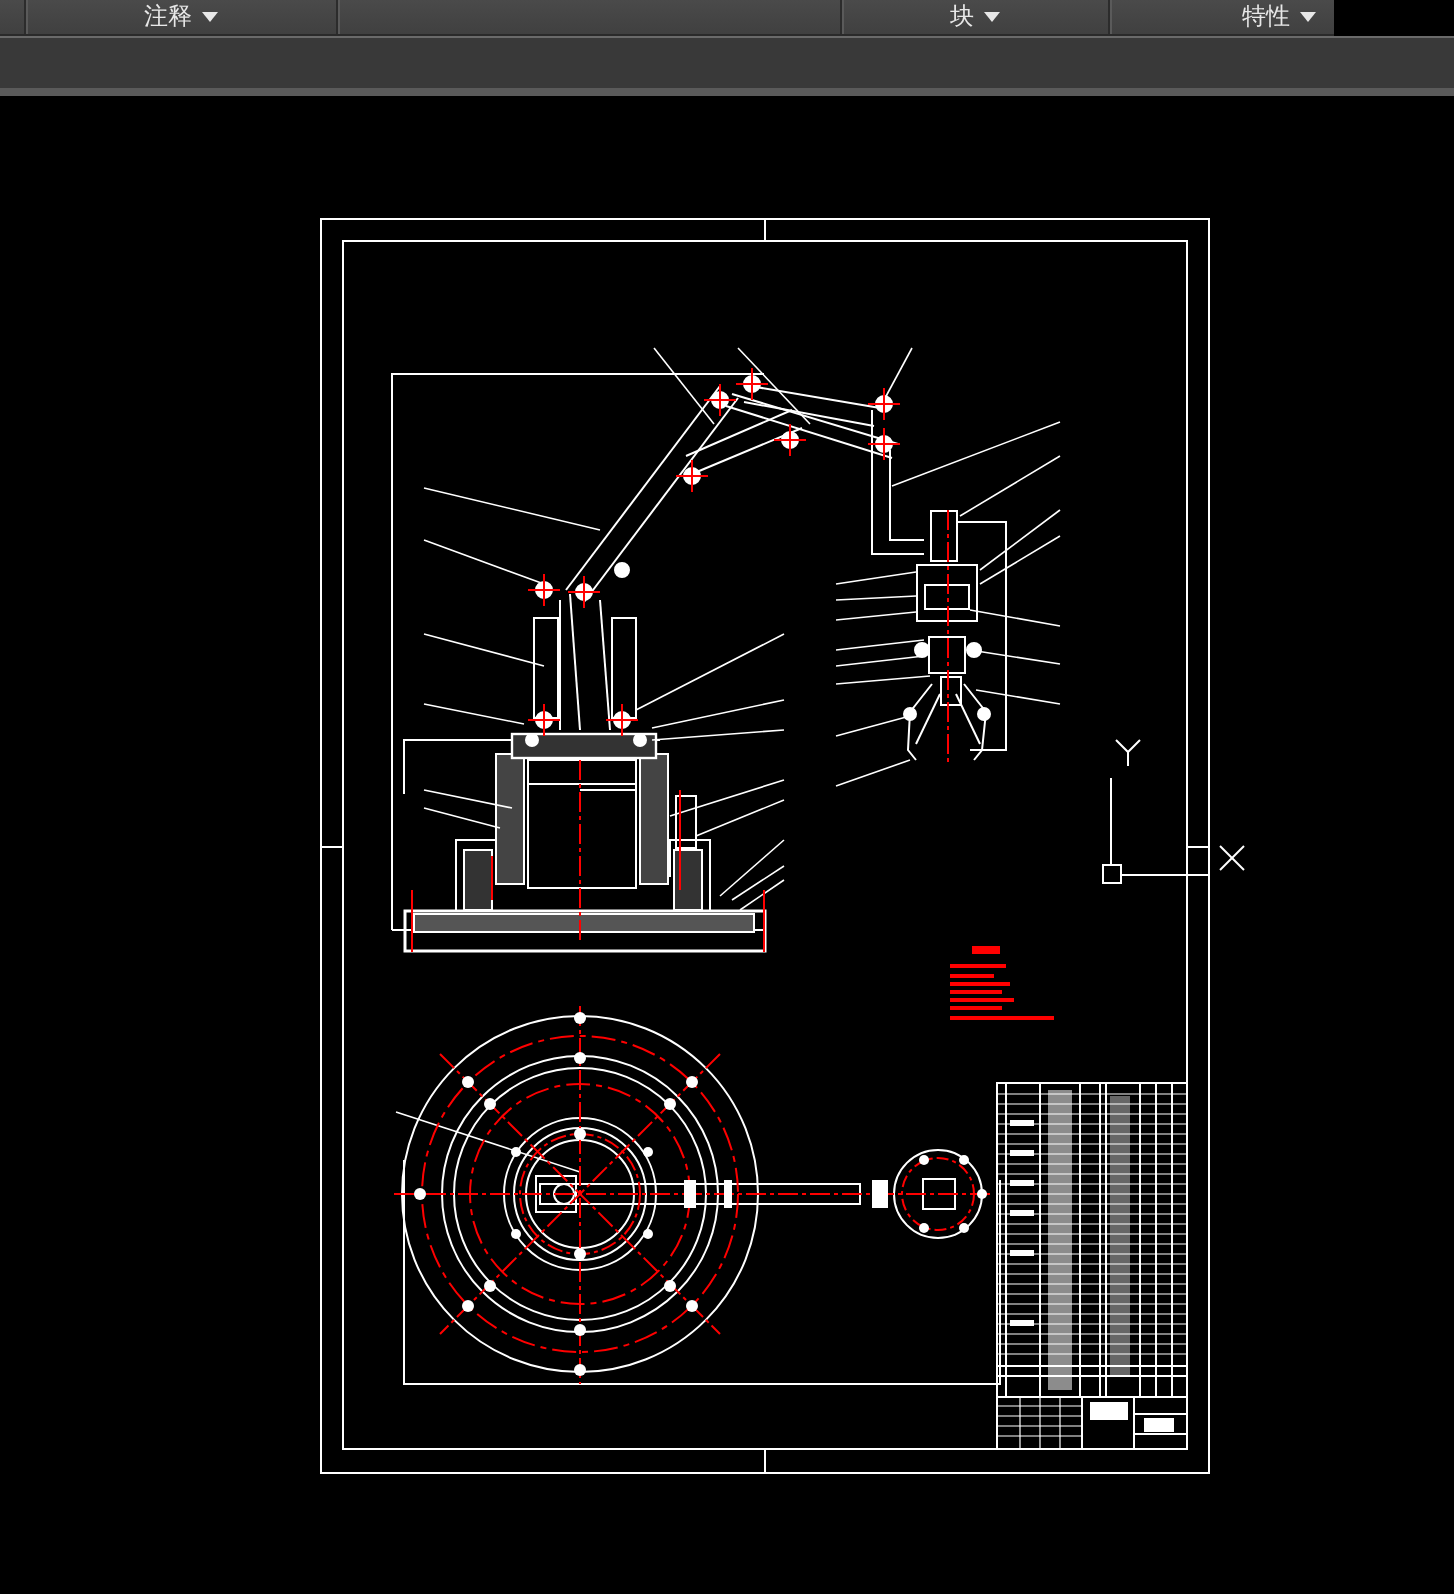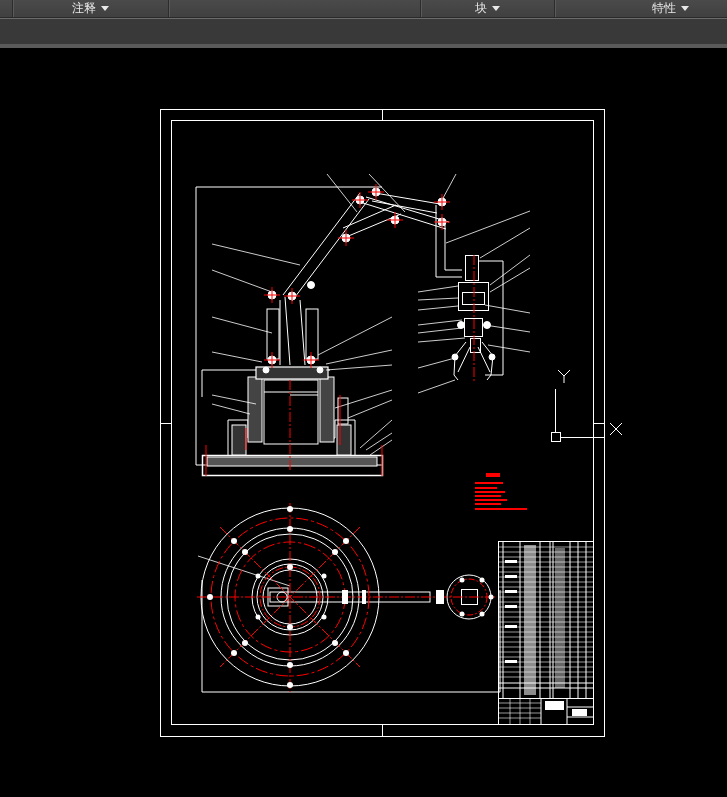--- a/index.html
+++ b/index.html
@@ -1,17 +1,17 @@
 <!DOCTYPE html>
 <html><head>
 <meta charset="utf-8">
 <style>
   html, body { margin:0; padding:0; background:#000; }
   body { width:727px; height:797px; overflow:hidden; position:relative; font-family:"DejaVu Sans", sans-serif; }
-  .ribbon-panels { position:absolute; left:0; top:0; width:727px; height:17px; background:linear-gradient(#4a4a4a,#404040); border-bottom:1px solid #2a2a2a; }
+  .ribbon-panels { position:absolute; left:0; top:0; width:654px; height:17px; background:linear-gradient(#4a4a4a,#404040); border-bottom:1px solid #2a2a2a;padding-left:13px; }
   .panel-tab { position:absolute; top:0; height:17px; display:flex; align-items:center; justify-content:center; color:#e8e8e8; font-size:12px; cursor:pointer; }
   .panel-tab .caret { display:inline-block; width:0; height:0; border-left:4px solid transparent; border-right:4px solid transparent; border-top:5px solid #e8e8e8; margin-left:5px; }
   .sep { position:absolute; top:0; width:1px; height:17px; background:#2c2c2c; box-shadow:1px 0 0 #5a5a5a; }
   .ribbon-sub { position:absolute; left:0; top:18px; width:727px; height:26px; background:#393939; border-top:1px solid #6a6a6a; }
   .ribbon-edge { position:absolute; left:0; top:44px; width:727px; height:4px; background:#5a5a5a; }
   .canvas { position:absolute; left:0; top:48px; width:727px; height:749px; background:#000; }
   svg { position:absolute; left:0; top:0; }
 </style>
 </head>
 <body>
@@ -22,21 +22,21 @@
     <span>注释</span>
       <span class="caret"></span>
   </div>
   <div class="sep" style="left:168px"></div>
   <div class="sep" style="left:420px"></div>
   <div class="panel-tab" style="left:421px;width:133px">
     <span>块</span>
       <span class="caret"></span>
   </div>
   <div class="sep" style="left:554px"></div>
-  <div class="panel-tab" style="left:555px;width:172px;justify-content:flex-end;padding-right:38px;box-sizing:border-box">
+  <div class="panel-tab" style="left:524px;width:172px;justify-content:flex-end;padding-right:38px;box-sizing:border-box">
     <span>特性</span>
       <span class="caret"></span>
   </div>
 </div>
 <div class="ribbon-sub"></div>
 <div class="ribbon-edge"></div>
 
 <div class="canvas"></div>
 
 <svg width="727" height="797" viewBox="0 0 727 797">

